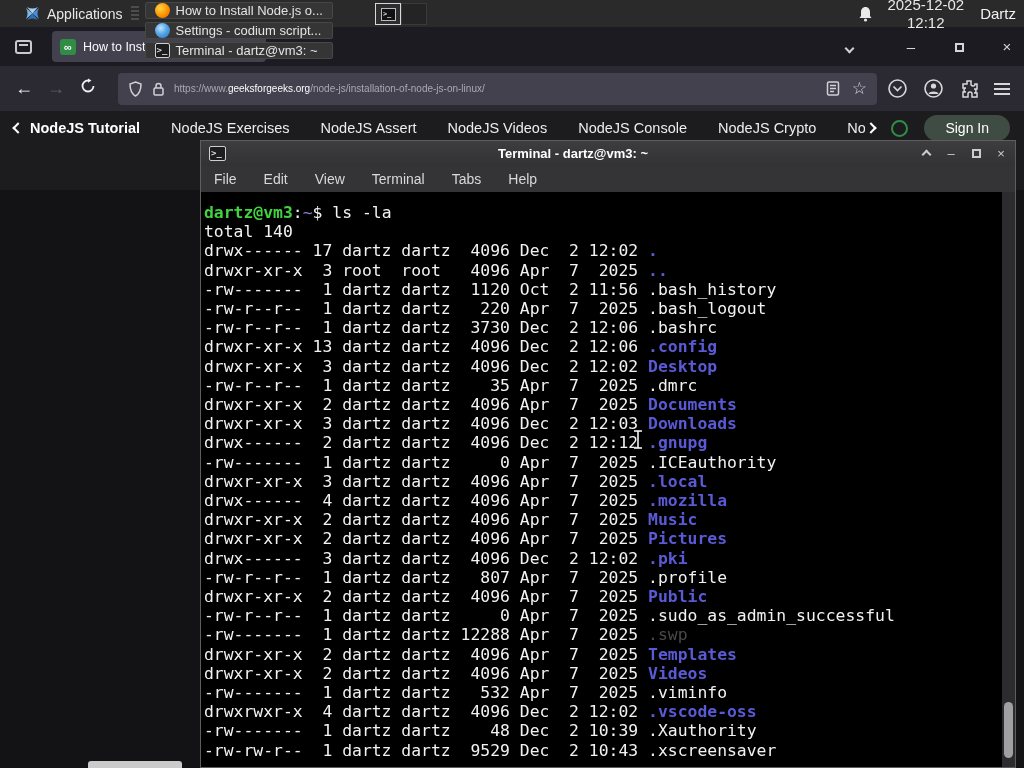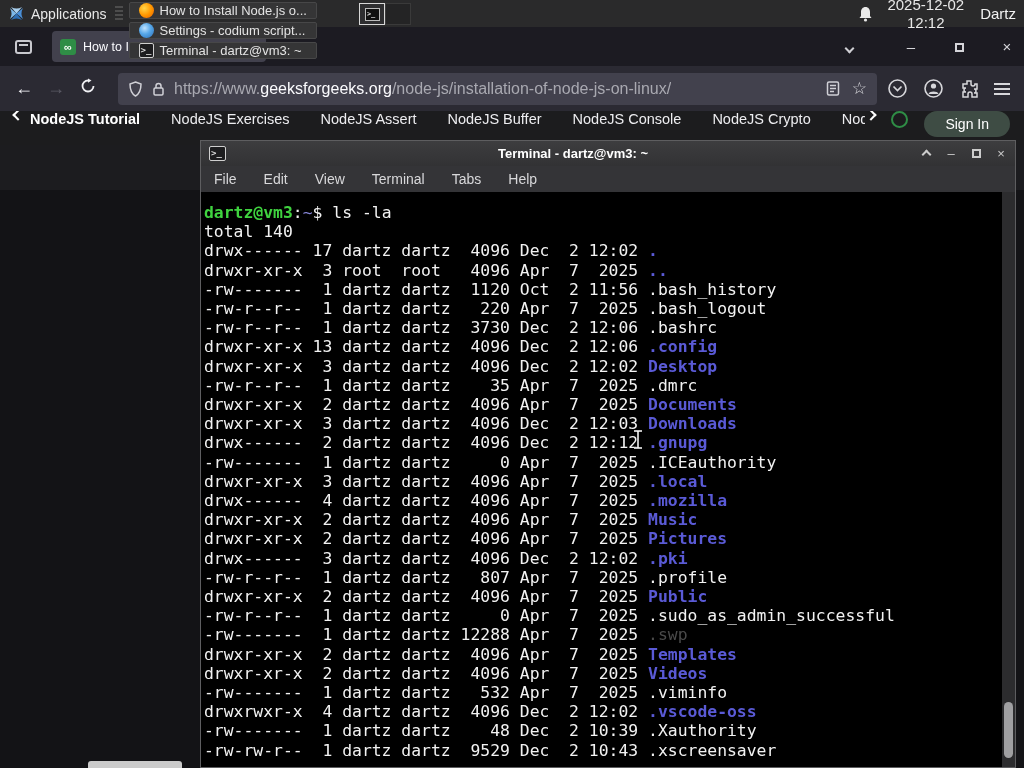--- a/index.html
+++ b/index.html
@@ -1,21 +1,21 @@
 <!DOCTYPE html>
 <html><head>
 <meta charset="utf-8">
 <style>
   * { box-sizing: border-box; margin: 0; padding: 0; }
   html,body { width:1024px; height:768px; overflow:hidden; background:#151517;
     font-family:"Liberation Sans", sans-serif; }
 
   
   .panel { position:absolute; left:0; top:0; width:1024px; height:27px;
-    background:#2a2a2b; display:flex; align-items:center; z-index:30; }
+    background:#2a2a2b; display:flex; align-items:center; z-index:30;padding-left:16px; }
   .apps-btn { display:flex; align-items:center; gap:6px; padding:0 8px; height:27px;
     color:#e8e8e8; font-size:14px; cursor:default; }
   .panel-grip { width:8px; height:16px; margin-right:6px;
     background:repeating-linear-gradient(to bottom,#555 0 2px,transparent 2px 4px); opacity:.8; }
   .task-buttons { display:flex; gap:3px; height:23px;flex-direction:column; }
   .taskbtn { display:flex; align-items:center; gap:6px; padding:0 9px; height:23px;
     background:#353536; border:1px solid #474748; border-radius:2px;
     color:#e3e3e3; font-size:13px; white-space:nowrap; }
   .ticon { width:15px; height:15px; flex:0 0 auto; border-radius:50%; }
   .ticon.firefox { background:radial-gradient(circle at 35% 35%, #ffd54a 0%, #ff9800 50%, #e65c00 100%); }
@@ -57,31 +57,31 @@
   .wc { color:#d5d5da; font-size:15px; width:34px; text-align:center; }
   .wc-restore { display:inline-block; width:9px; height:9px; border:2px solid #d5d5da; }
   .tab-right .sp1 { margin-right:28px; } .tab-right .sp2 { margin-right:14px; }
 
   .toolbar { position:absolute; left:0; top:66px; width:1024px; height:45px;
     background:#2b2a33; display:flex; align-items:center; z-index:10; }
   .navbtn { width:32px; text-align:center; font-size:18px; color:#f0f0f4; }
   .navbtn.disabled { color:#5c5b66; }
   .urlbar { flex:1; height:32px; margin:0 10px 0 14px; background:#42414d; border-radius:4px;
     display:flex; align-items:center; padding:0 10px; gap:9px; }
-  .url-text { font-size:16px; color:#fbfbfe; white-space:nowrap; overflow:hidden; }
+  .url-text { font-size:10px; color:#fbfbfe; white-space:nowrap; overflow:hidden; }
   .url-dim { color:#a9a9b1; }
   .url-icons-right { margin-left:auto; display:flex; align-items:center; gap:12px; }
   .star { color:#d7d7db; font-size:17px; }
   .toolbar-right { display:flex; align-items:center; gap:15px; padding-right:14px; }
   .hamburger { width:16px; height:12px; border-top:2px solid #d7d7db; border-bottom:2px solid #d7d7db; position:relative; }
   .hamburger::after { content:""; position:absolute; left:0; top:3px; width:16px; height:2px; background:#d7d7db; }
 
   
   .sitenav { position:absolute; left:0; top:111px; width:1024px; height:34px;
-    background:#1c1c1e; display:flex; align-items:flex-start; padding:0 14px; z-index:5; }
+    background:#1c1c1e; display:flex; align-items:center; padding:0 14px; z-index:5; }
   .nav-chev { width:8px; height:8px; border-right:2.5px solid #fff; border-bottom:2.5px solid #fff; flex:0 0 auto; }
   .nav-chev.left { transform:rotate(135deg); margin-right:8px; }
   .nav-chev.right { transform:rotate(-45deg); margin-left:2px; }
   .nav-items { display:flex; align-items:center; gap:31px; white-space:nowrap; overflow:hidden; }
   .nav-item { color:#ededf0; font-size:14.5px; }
   .nav-item.first { font-weight:bold; color:#ffffff; }
   .search-ring { width:17px; height:17px; border:2.5px solid #2f8d46; border-radius:50%; margin-left:16px; flex:0 0 auto; }
   .signin { margin-left:16px; background:#3e4c44; color:#fff; font-size:14px;
     padding:5px 21px; border-radius:15px; flex:0 0 auto; }
 
@@ -228,21 +228,21 @@
     <span class="hamburger"></span>
   </div>
 </div>
 
 <div class="sitenav">
   <span class="nav-chev left"></span>
   <div class="nav-items" id="nav-items">
       <span class="nav-item first">NodeJS Tutorial</span>
       <span class="nav-item">NodeJS Exercises</span>
       <span class="nav-item">NodeJS Assert</span>
-      <span class="nav-item">NodeJS Buffer</span>
+      <span class="nav-item">NodeJS Videos</span>
       <span class="nav-item">NodeJS Console</span>
       <span class="nav-item">NodeJS Crypto</span>
       <span class="nav-item">NodeJS DNS</span>
     </div>
   <span class="nav-chev right"></span>
   <span class="search-ring"></span>
   <span class="signin">Sign In</span>
 </div>
 
 <div class="page">

